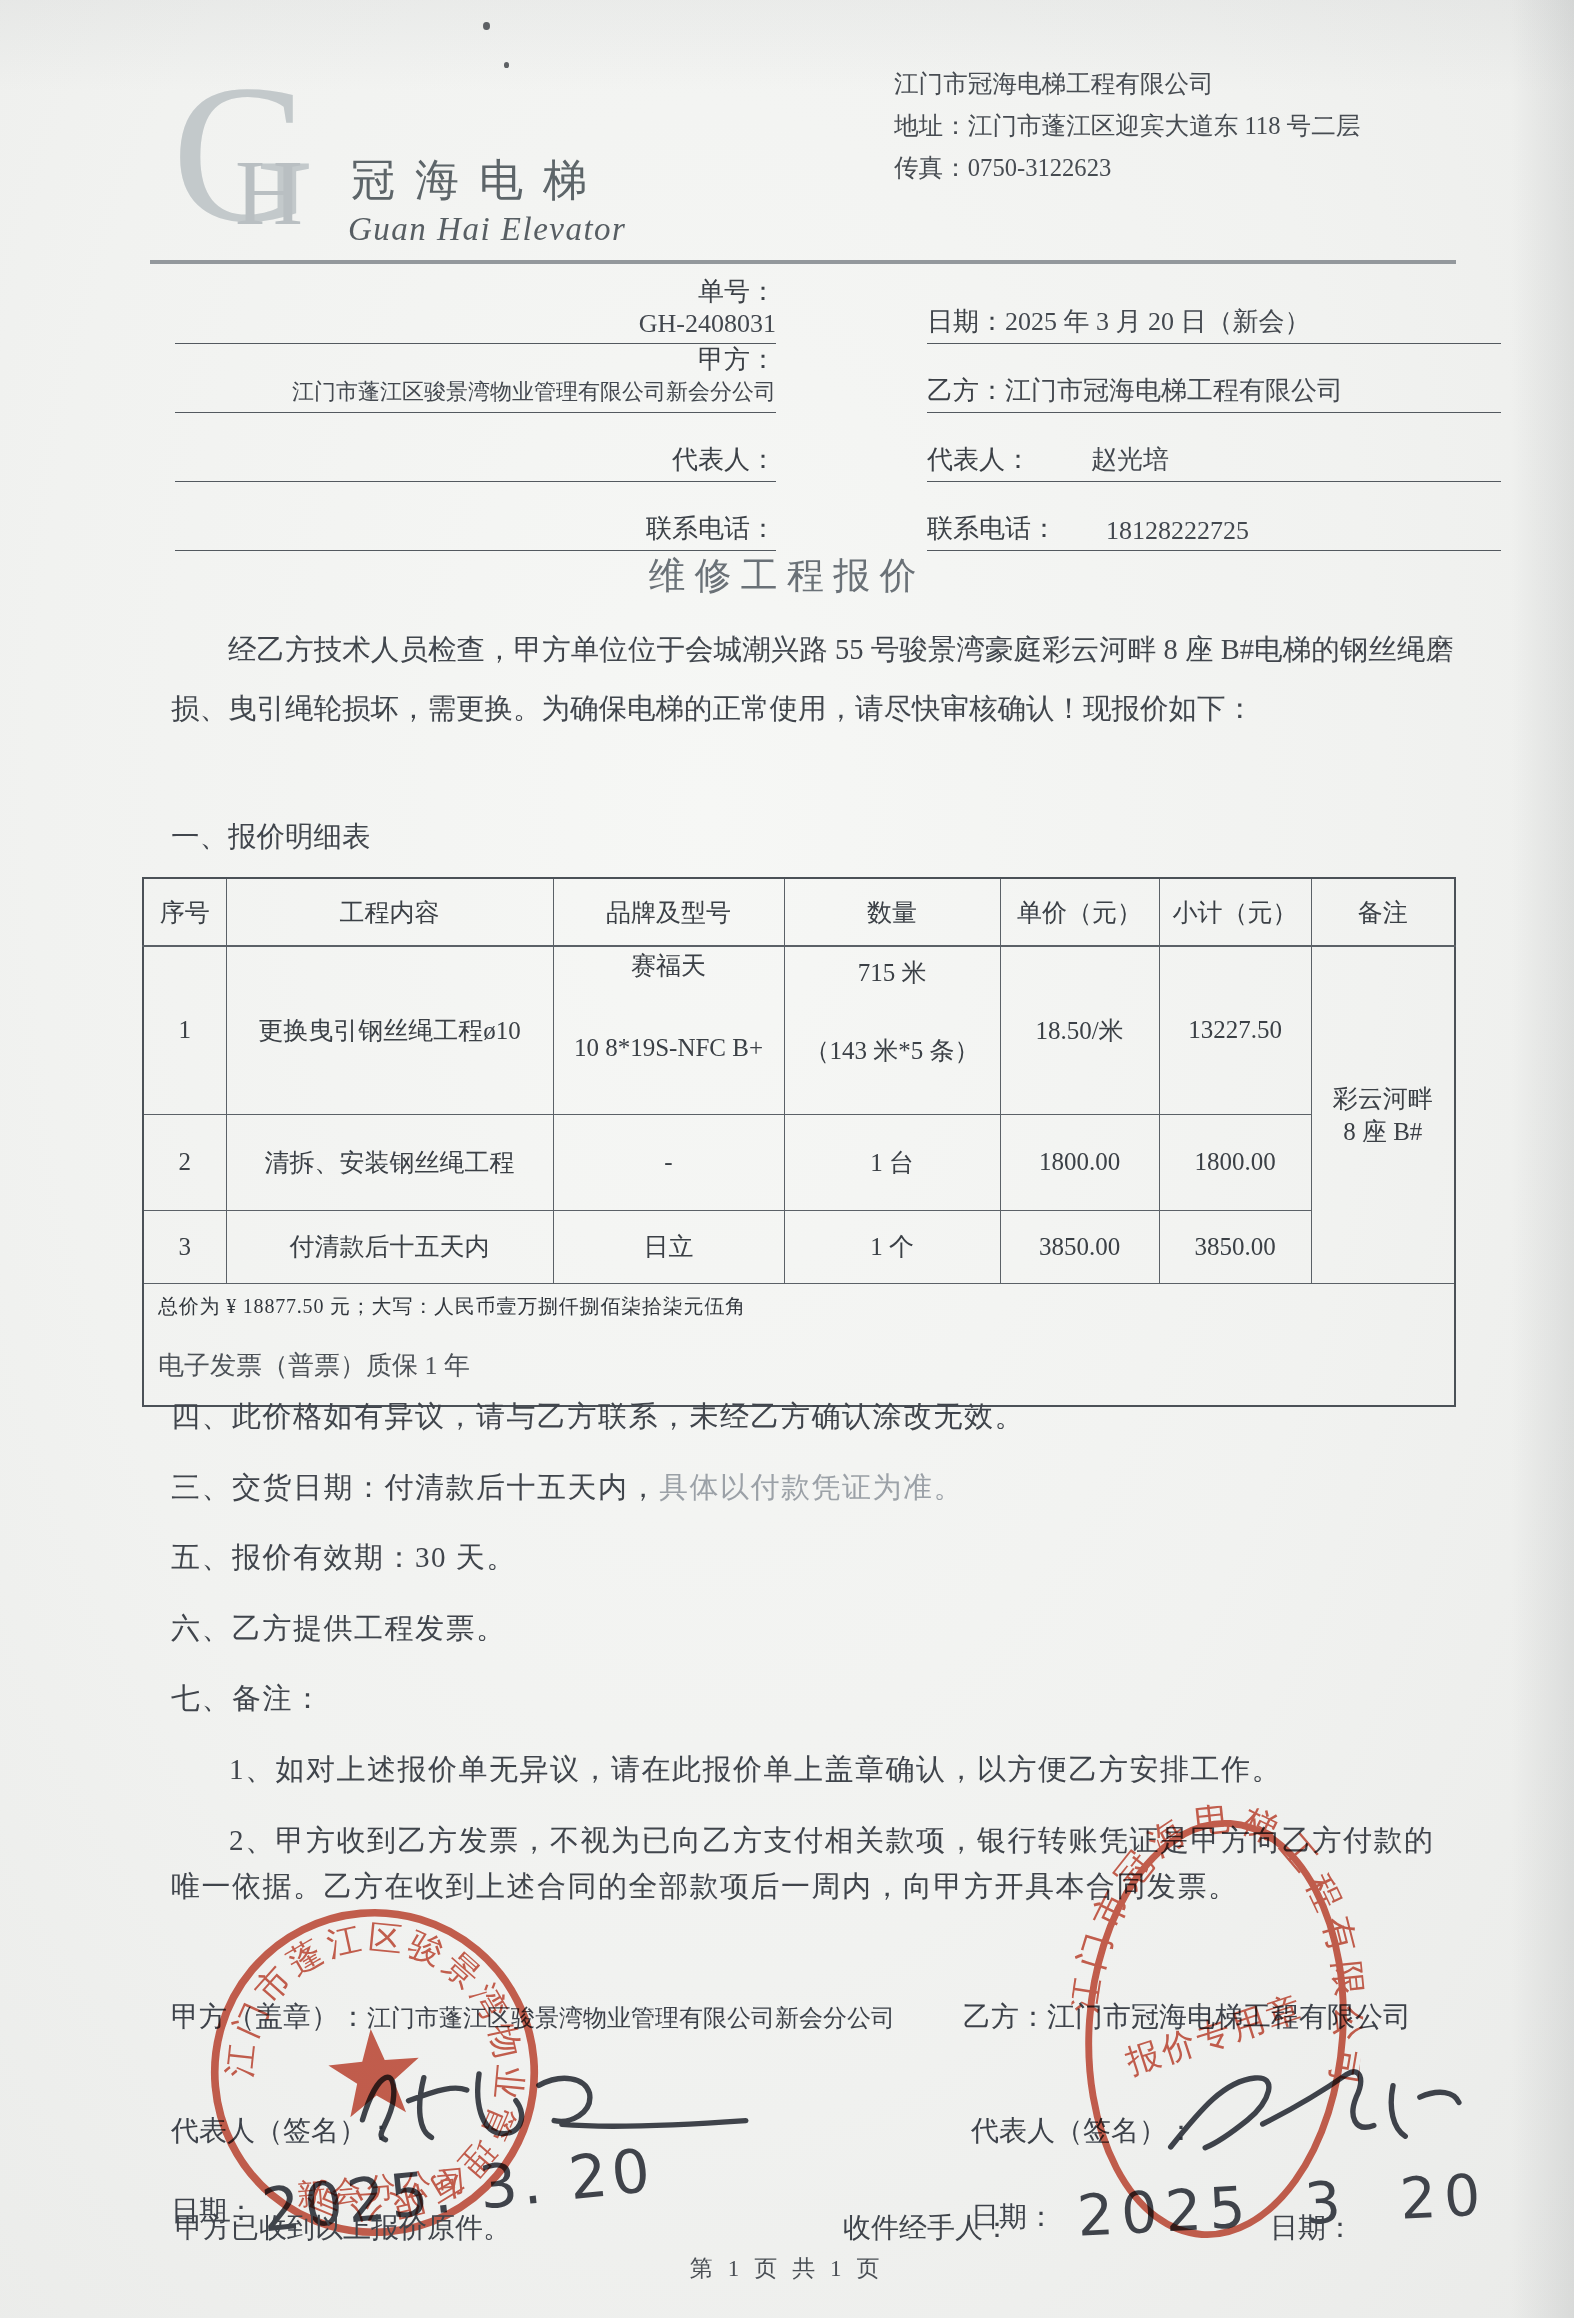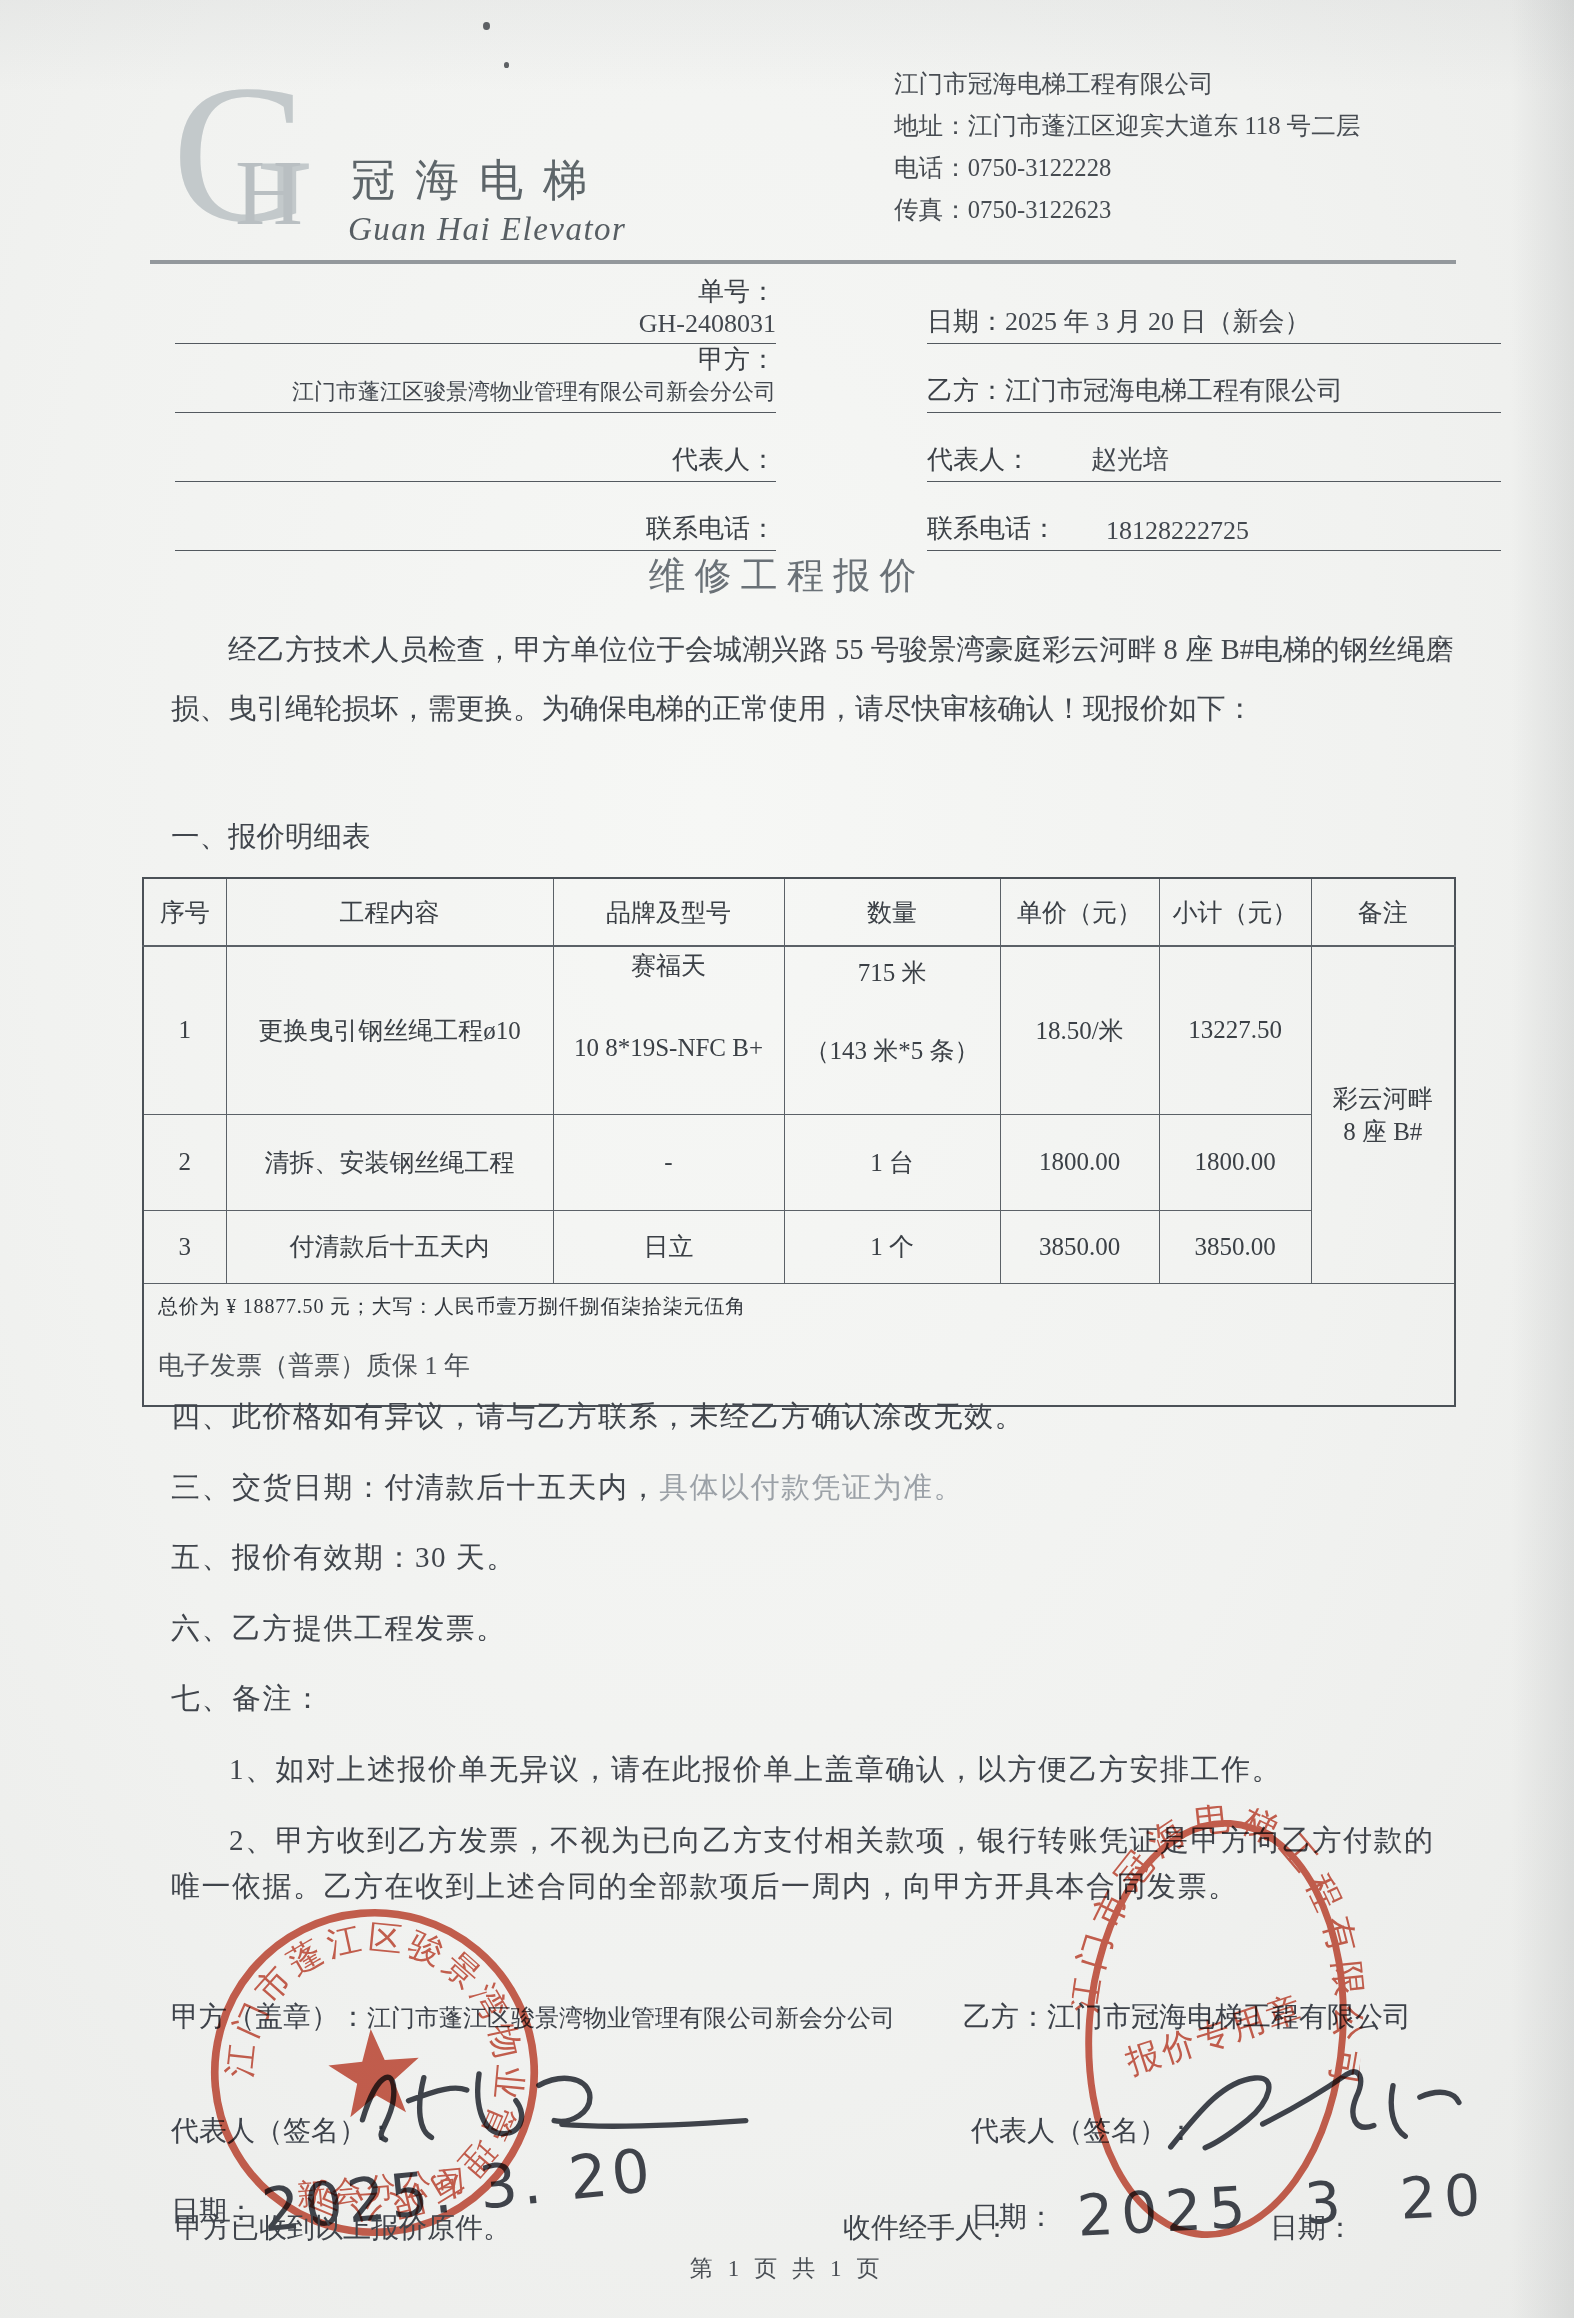--- a/index.html
+++ b/index.html
@@ -115,21 +115,20 @@
   <div class="speck s2"></div>
 
   <div>
     <div class="logo-g">G</div>
     <div class="logo-h">H</div>
     <div class="logo-cn">冠海电梯</div>
     <div class="logo-en">Guan Hai Elevator</div>
     <div class="company">
       <div>江门市冠海电梯工程有限公司</div>
       <div>地址：江门市蓬江区迎宾大道东 118 号二层</div>
-      <div>电话：0750-3122228</div>
       <div>传真：0750-3122623</div>
     </div>
     <div class="hr"></div>
   </div>
 
   <div class="fields">
     <div class="frow">
       <div class="fcell cl">
         <span class="lbl">单号：</span>
         <span class="val">GH-2408031</span>

